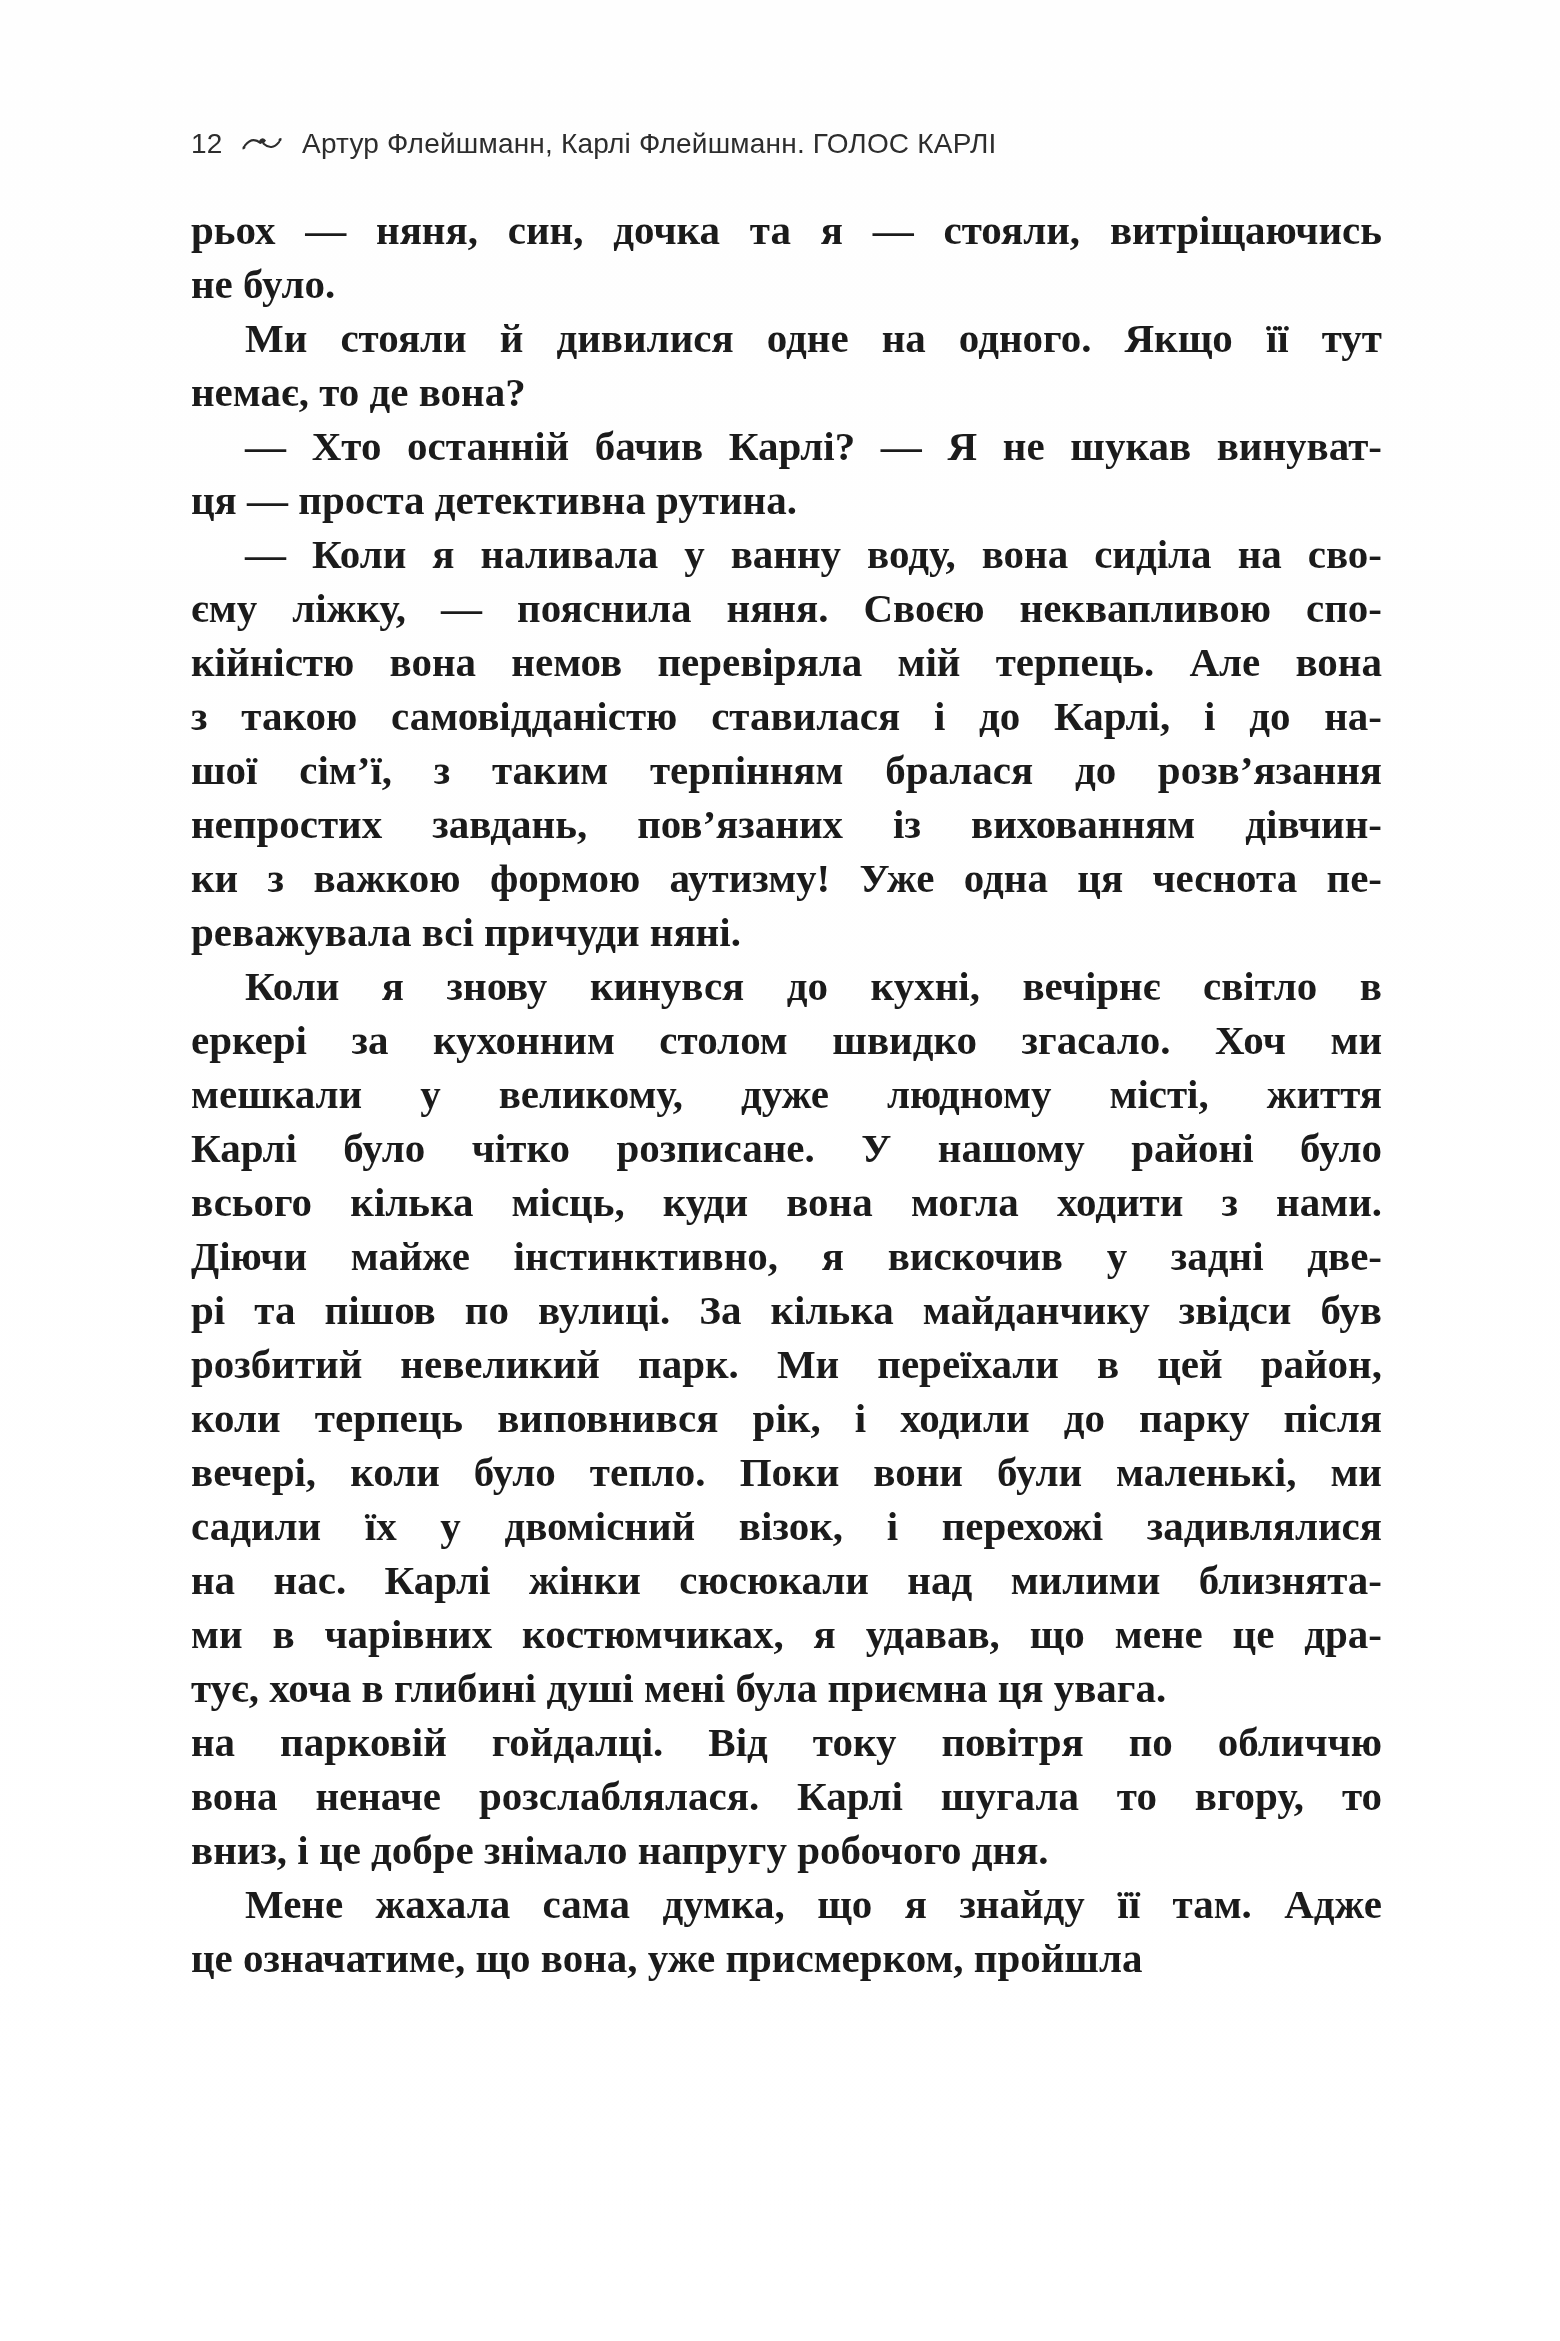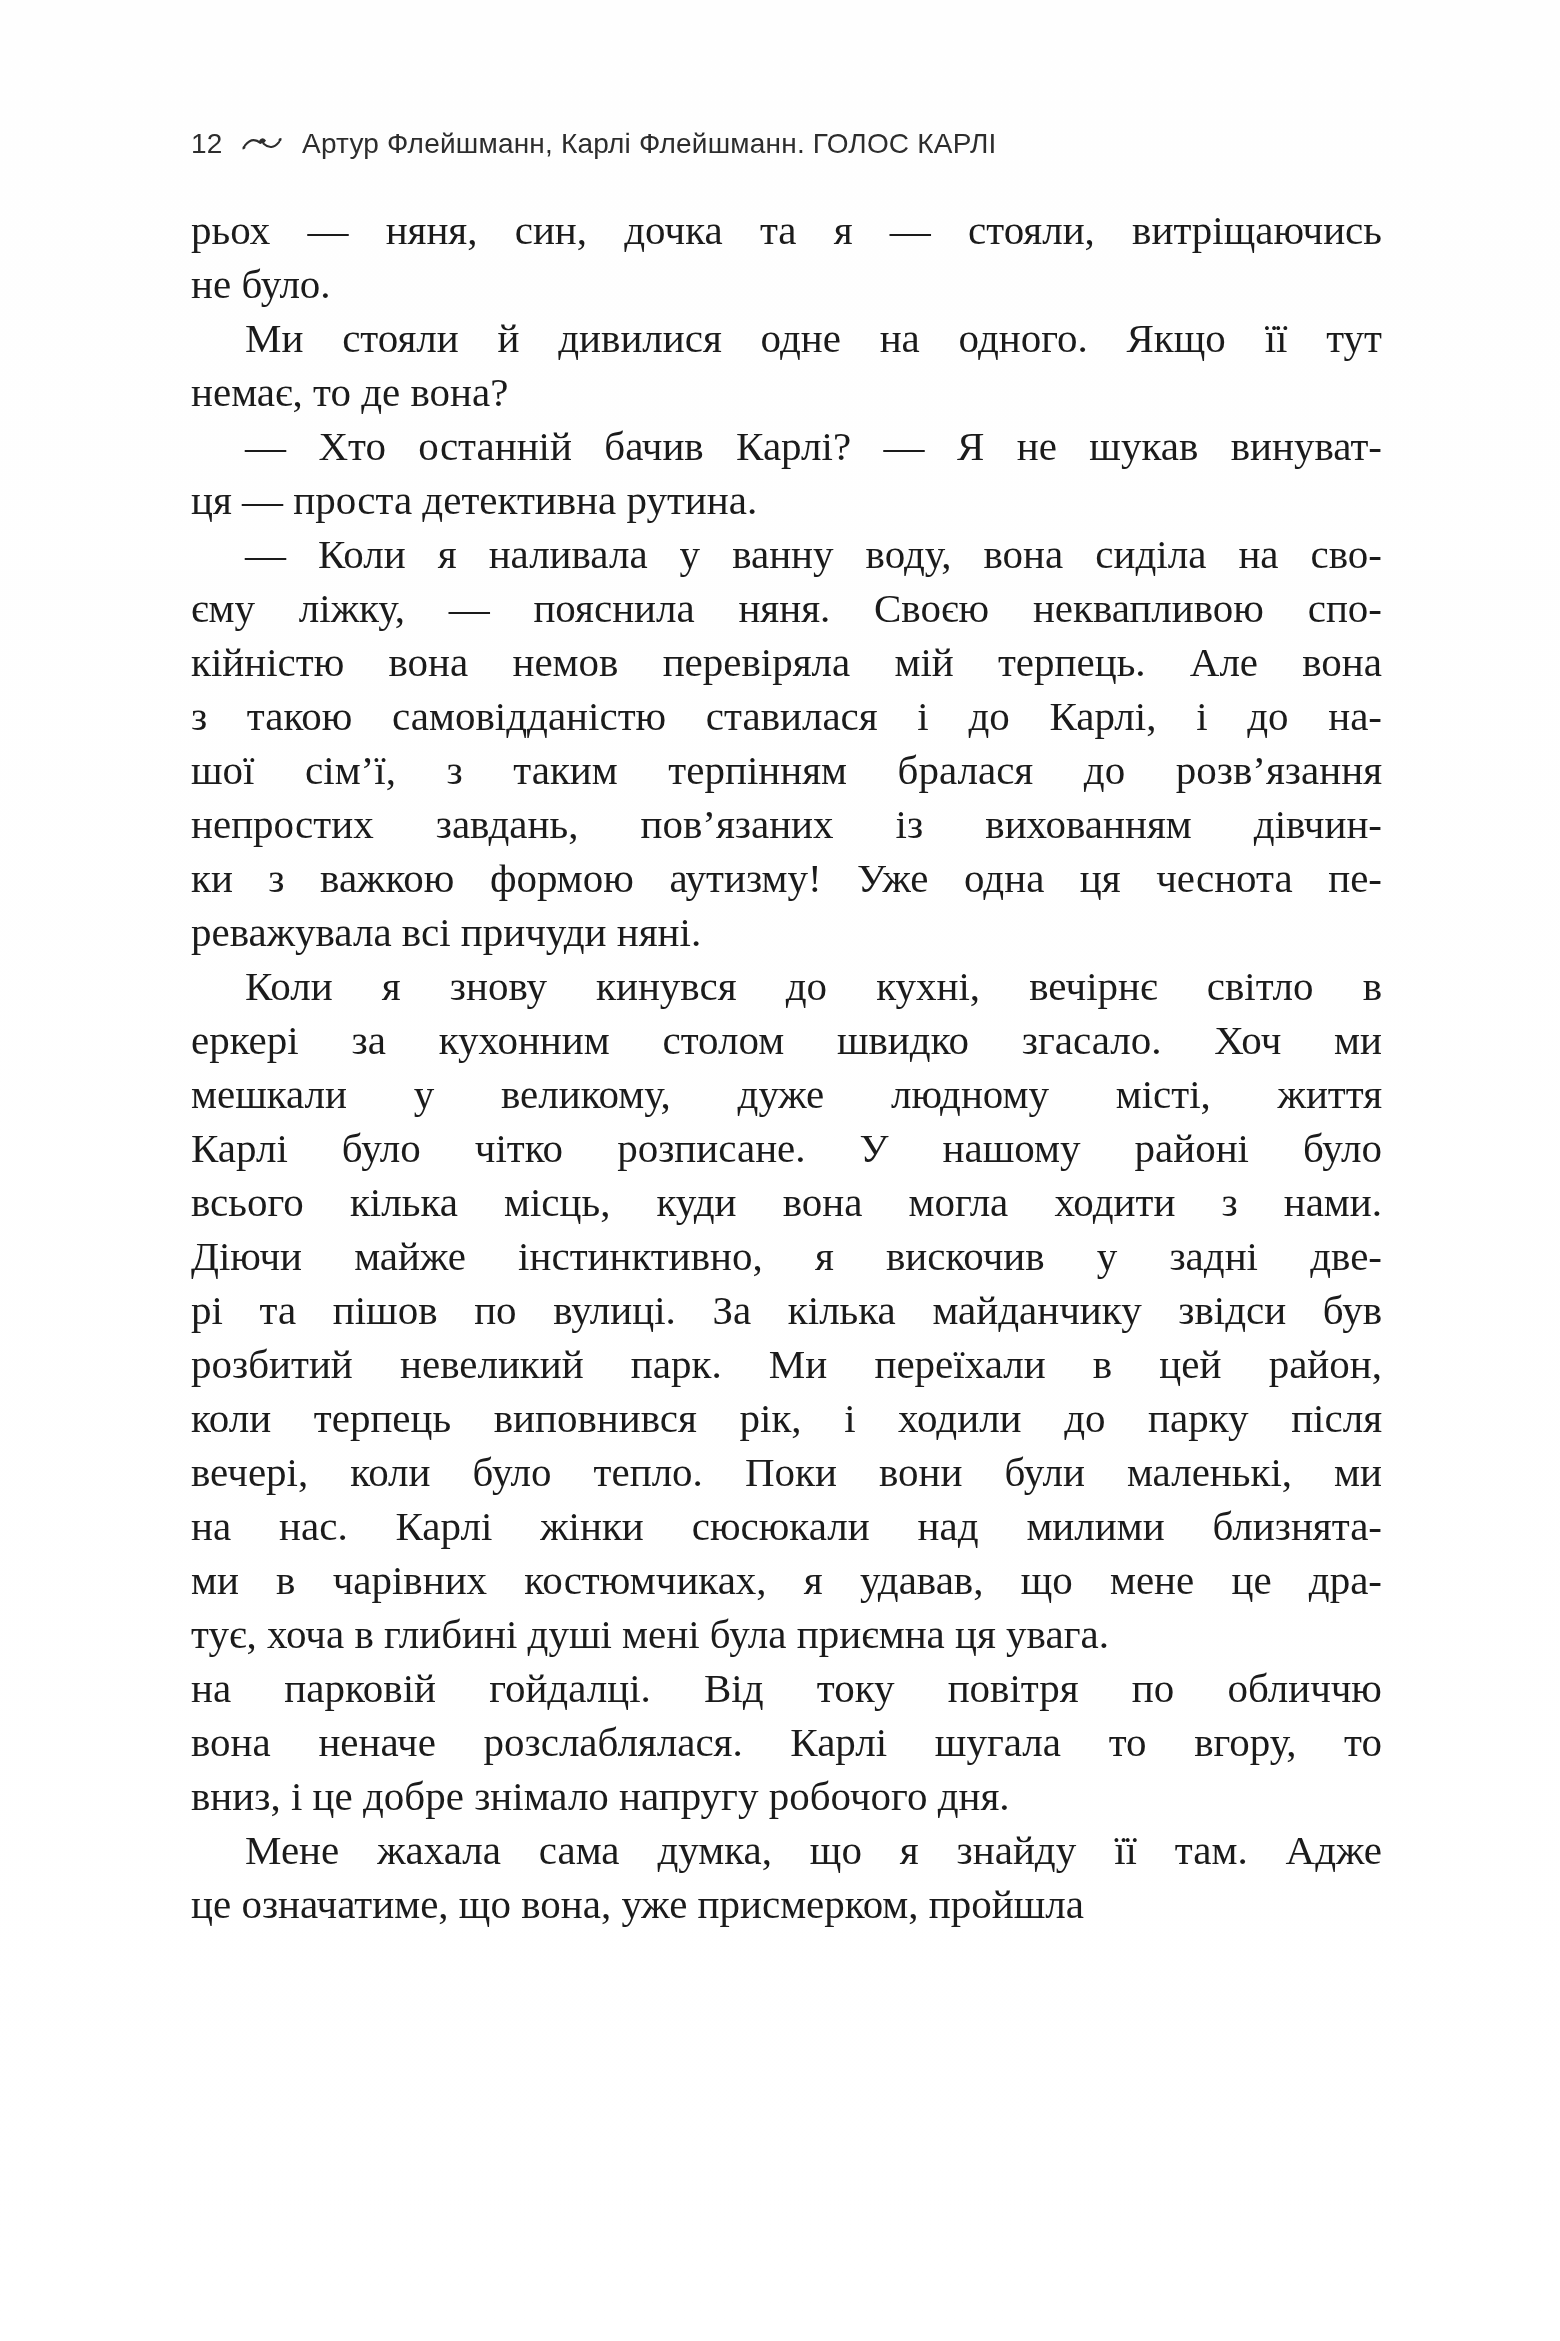--- a/index.html
+++ b/index.html
@@ -33,20 +33,21 @@
     left: 191px; top: 203px;
     width: 1191px;
     font-size: 41px;
     line-height: 54px;
     color: #1b1b1b;
   }
   .line {
     text-align: justify;
     text-align-last: justify;
     white-space: normal;
+    font-weight: bold;
   }
   .line.flush { text-align-last: left; }
   .line.indent { padding-left: 54px; }
 </style>
 </head>
 <body>
 
 <div class="page">
 
   <div class="running-header">
@@ -81,20 +82,21 @@
       <div class="line indent">Коли я знову кинувся до кухні, вечірнє світло в</div>
       <div class="line">еркері за кухонним столом швидко згасало. Хоч ми</div>
       <div class="line">мешкали у великому, дуже людному місті, життя</div>
       <div class="line">Карлі було чітко розписане. У нашому районі було</div>
       <div class="line">всього кілька місць, куди вона могла ходити з нами.</div>
       <div class="line">Діючи майже інстинктивно, я вискочив у задні две-</div>
       <div class="line">рі та пішов по вулиці. За кілька майданчику звідси був</div>
       <div class="line">розбитий невеликий парк. Ми переїхали в цей район,</div>
       <div class="line">коли терпець виповнився рік, і ходили до парку після</div>
       <div class="line">вечері, коли було тепло. Поки вони були маленькі, ми</div>
+      <div class="line">садили їх у двомісний візок, і перехожі задивлялися</div>
       <div class="line">на нас. Карлі жінки сюсюкали над милими близнята-</div>
       <div class="line">ми в чарівних костюмчиках, я удавав, що мене це дра-</div>
       <div class="line flush">тує, хоча в глибині душі мені була приємна ця увага.</div>
       <div class="line">на парковій гойдалці. Від току повітря по обличчю</div>
       <div class="line">вона неначе розслаблялася. Карлі шугала то вгору, то</div>
       <div class="line flush">вниз, і це добре знімало напругу робочого дня.</div>
       <div class="line indent">Мене жахала сама думка, що я знайду її там. Адже</div>
       <div class="line flush">це означатиме, що вона, уже присмерком, пройшла</div>
     </div>
 

